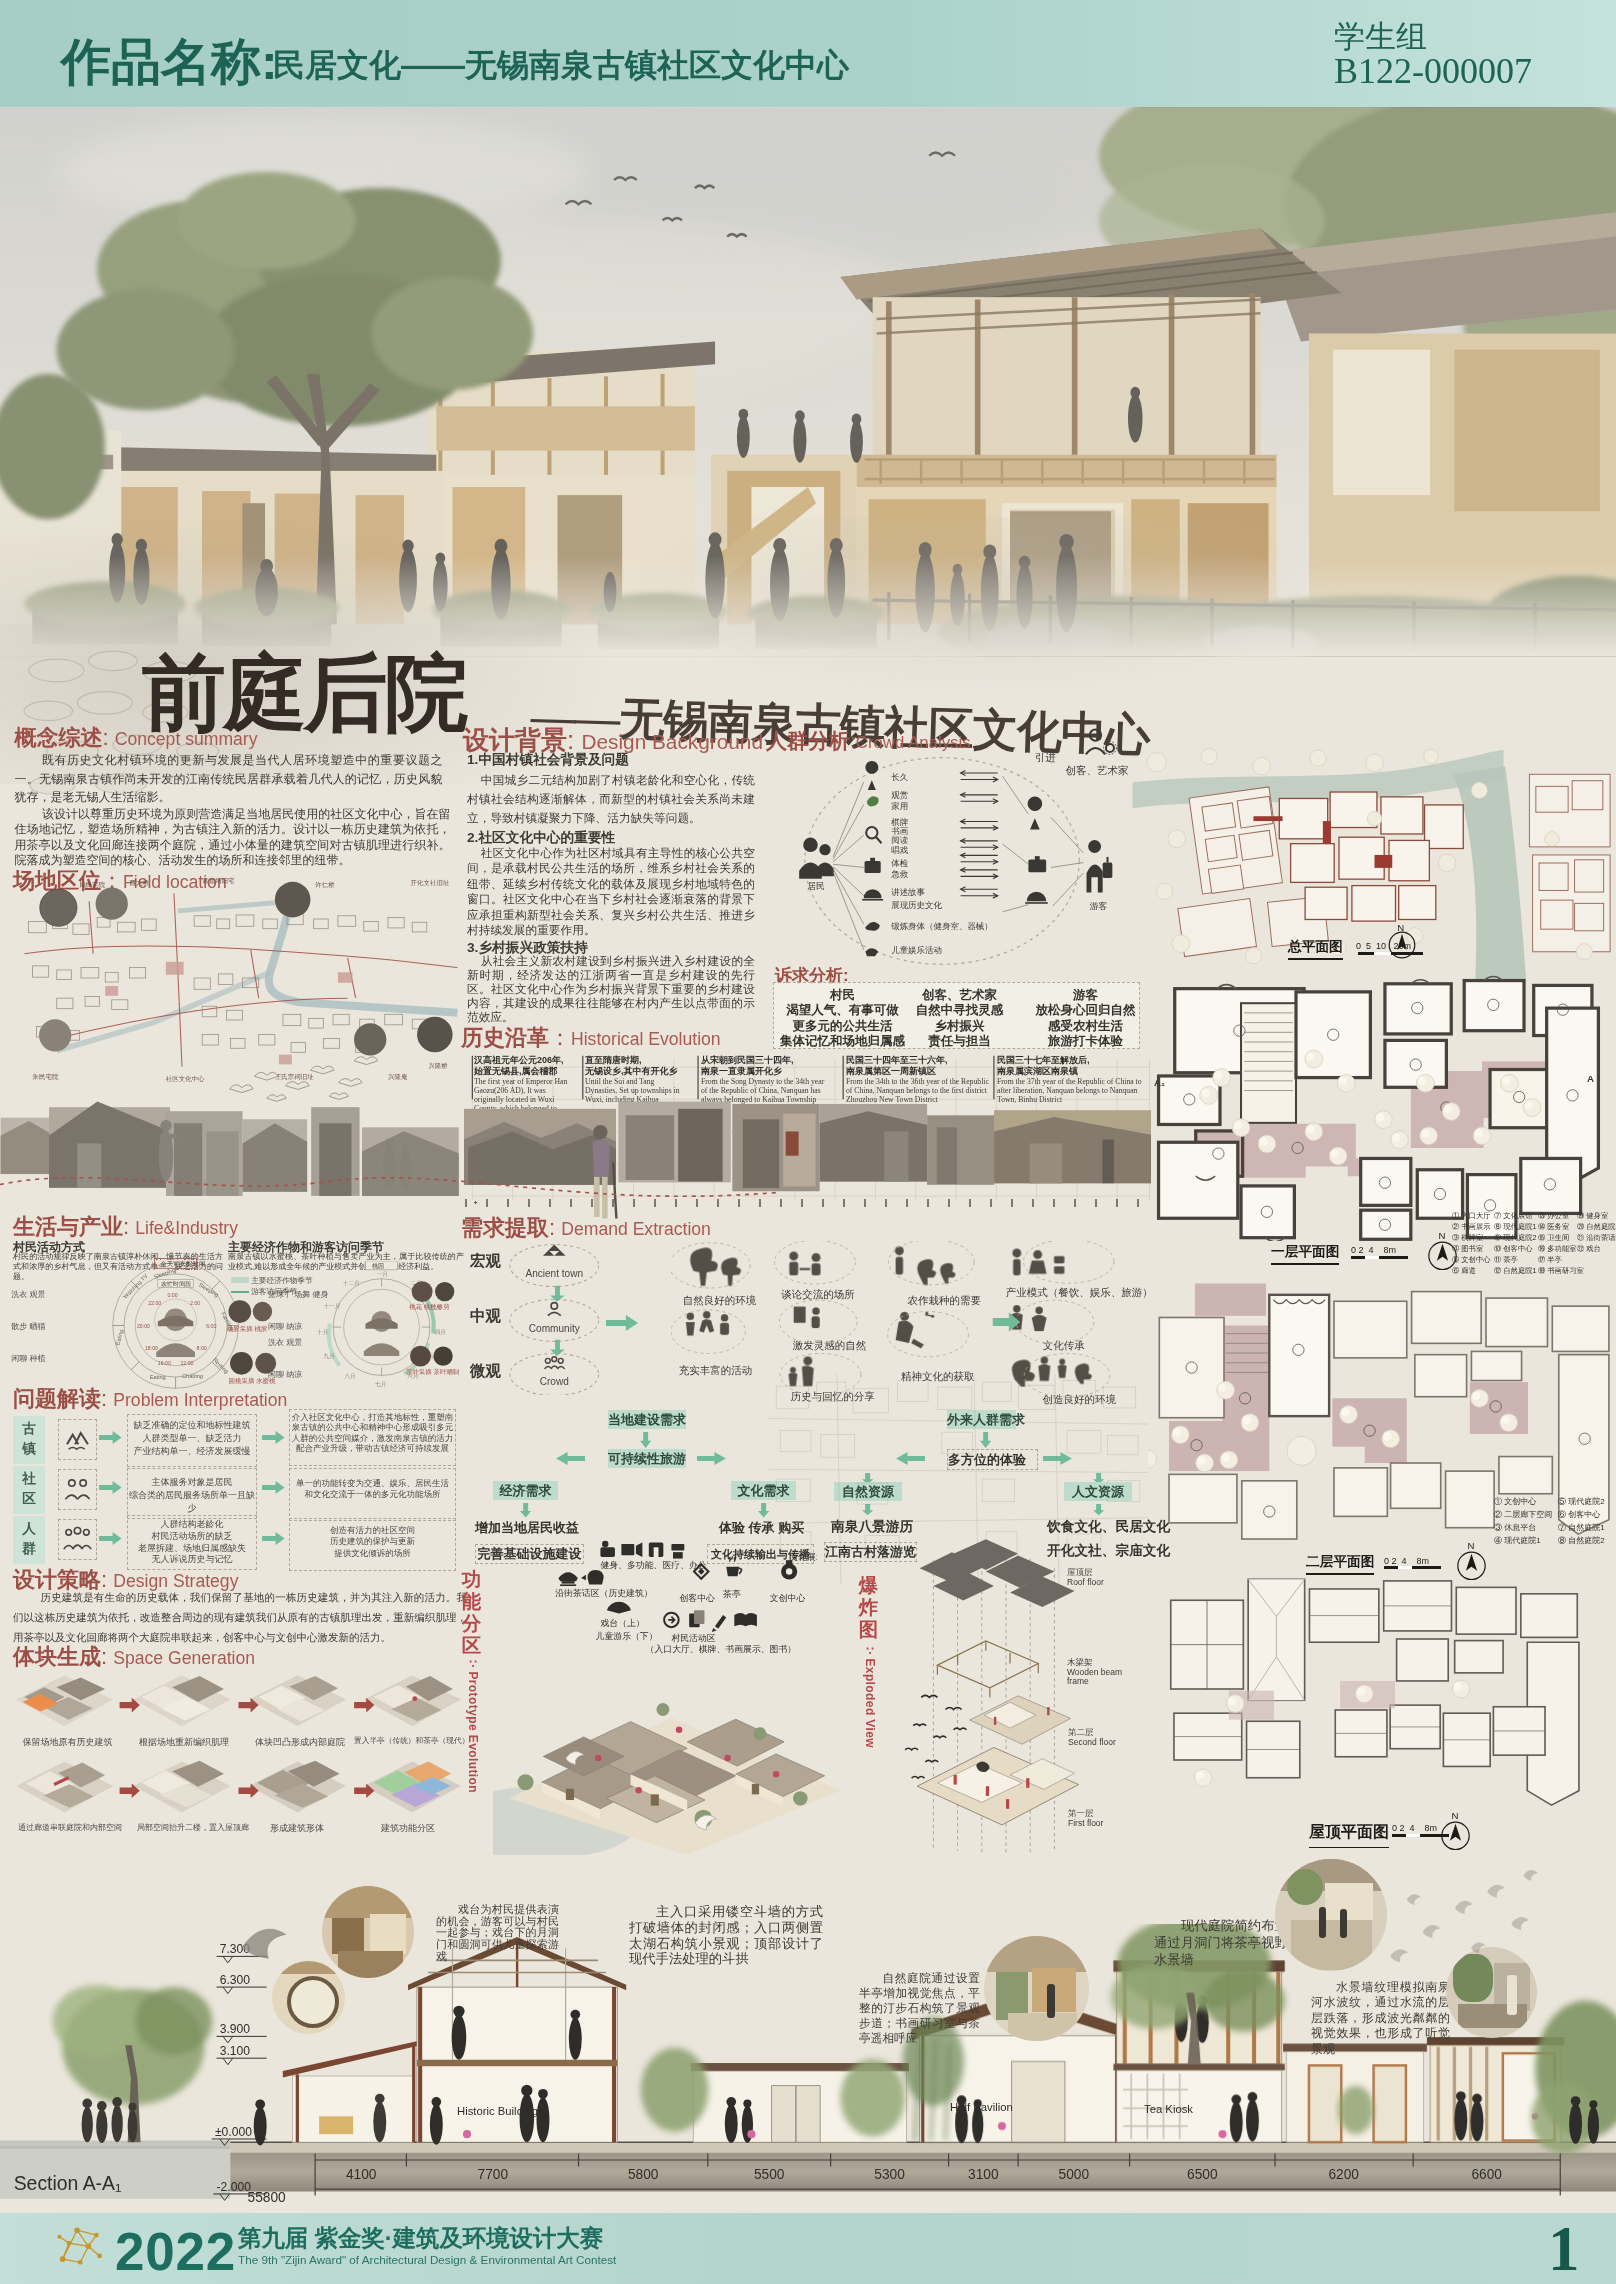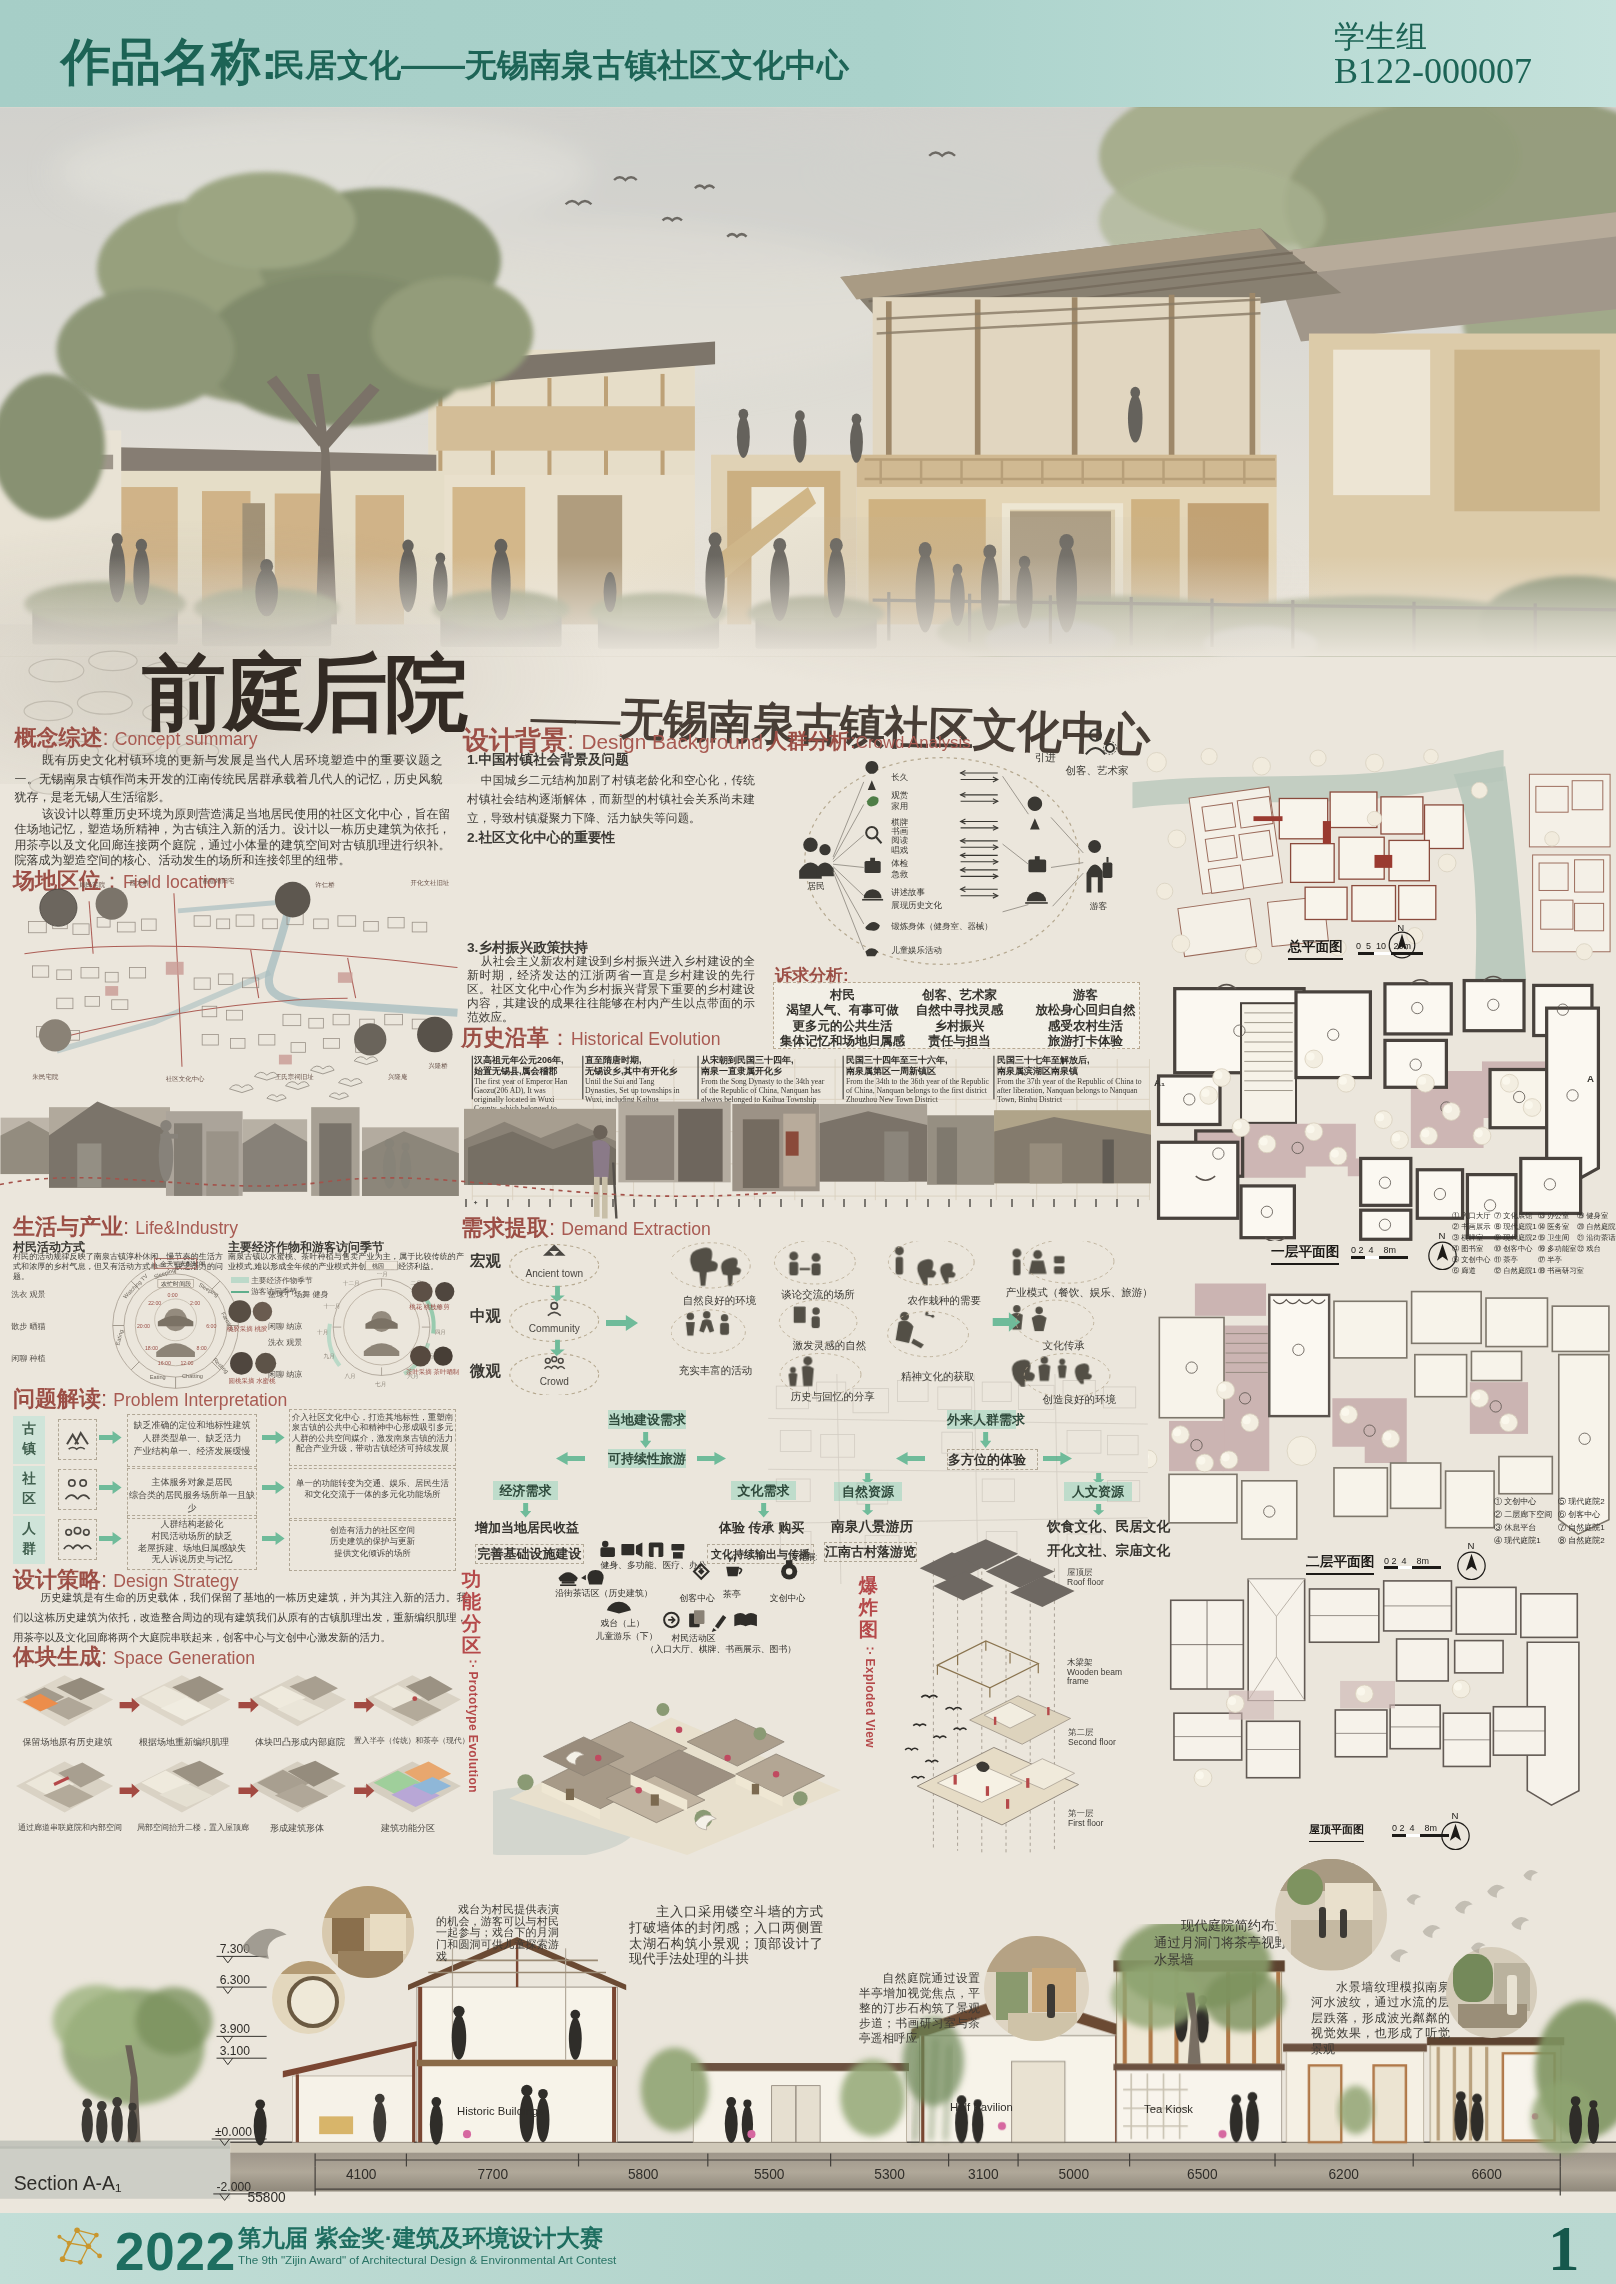--- a/index.html
+++ b/index.html
@@ -300,20 +300,21 @@
 <div class="hd" style="left:13px;top:866px;font-size:22px">场地区位<span style="font-weight:normal">：</span><span class="en">Field location</span></div>
 
 <div class="hd" style="left:463px;top:723px;font-size:26px">设计背景<span style="font-weight:normal">:</span> <span class="en">Design Background</span></div>
 
 <div class="body" style="left:467px;top:750px;font-size:13.7px;font-weight:bold">1.中国村镇社会背景及问题</div>
 
 <div class="body" style="left:467px;top:770px;width:288px;font-size:11.7px;line-height:19px"><span style="margin-left:13.7px"></span>中国城乡二元结构加剧了村镇老龄化和空心化，传统村镇社会结构逐渐解体，而新型的村镇社会关系尚未建立，导致村镇凝聚力下降、活力缺失等问题。</div>
 
 <div class="body" style="left:467px;top:828px;font-size:13.7px;font-weight:bold">2.社区文化中心的重要性</div>
 
+<div class="body" style="left:467px;top:845px;width:288px;font-size:11.7px;line-height:15.4px"><span style="margin-left:13.7px"></span>社区文化中心作为社区村域具有主导性的核心公共空间，是承载村民公共生活的场所，维系乡村社会关系的纽带、延续乡村传统文化的载体及展现乡村地域特色的窗口。社区文化中心在当下乡村社会逐渐衰落的背景下应承担重构新型社会关系、复兴乡村公共生活、推进乡村持续发展的重要作用。</div>
 
 <div class="body" style="left:467px;top:938px;font-size:13.7px;font-weight:bold;white-space:nowrap">3.乡村振兴政策扶持</div>
 
 <div class="body" style="left:467px;top:954px;width:288px;font-size:11.7px;line-height:14px"><span style="margin-left:13.7px"></span>从社会主义新农村建设到乡村振兴进入乡村建设的全新时期，经济发达的江浙两省一直是乡村建设的先行区。社区文化中心作为乡村振兴背景下重要的乡村建设内容，其建设的成果往往能够在村内产生以点带面的示范效应。</div>
 
 <div class="hd" style="left:766px;top:727px;font-size:21px">人群分析<span style="font-weight:normal">:</span><span class="en">Crowd Analysis</span></div>
 
 <div class="hd" style="left:461px;top:1023px;font-size:22px">历史沿革<span style="font-weight:normal">：</span><span class="en">Historical Evolution</span></div>
 
 <div class="hd" style="left:13px;top:1212px;font-size:22px">生活与产业<span style="font-weight:normal">:</span> <span class="en">Life&amp;Industry</span></div>
@@ -1689,21 +1690,21 @@
 <rect x="92" y="152" width="56" height="36"></rect>
 <rect x="230" y="140" width="68" height="34"></rect>
 </g>
 <use href="#tree1" x="100" y="168"></use>
         <use href="#tree1" x="260" y="156"></use>
         <use href="#tree1" x="380" y="150"></use>
         <use href="#tree1" x="60" y="260"></use>
 </svg>
 </div>
 
-<div class="abs" style="left:1309px;top:1822px;font-size:11px;font-weight:bold;color:#1d1b18;border-bottom:1.6px solid #1d1b18;padding-bottom:4px">屋顶平面图</div>
+<div class="abs" style="left:1309px;top:1822px;font-size:16px;font-weight:bold;color:#1d1b18;border-bottom:1.6px solid #1d1b18;padding-bottom:4px">屋顶平面图</div>
 <div class="abs" style="left:1392px;top:1823px;font-size:9px;color:#1d1b18">0&nbsp;2&nbsp;&nbsp;4&nbsp;&nbsp;&nbsp;&nbsp;8m</div>
 <div class="abs" style="left:1392px;top:1834px;width:57px;height:3.2px;background:linear-gradient(90deg,#1d1b18 0 25%,#fff 25% 50%,#1d1b18 50% 100%)"></div>
 <div class="abs" style="left:1437px;top:1810px;width:37px;height:42px">
 <svg width="37" height="42" viewBox="0 0 46 52">
         <text x="18" y="11" font-size="12" fill="#1d1b18">N</text>
         <circle cx="23" cy="32" r="17" fill="none" stroke="#1d1b18" stroke-width="1.5"></circle>
         <polygon points="23,17 30,38 23,33 16,38" fill="#1d1b18"></polygon>
       </svg>
 </div>
 

